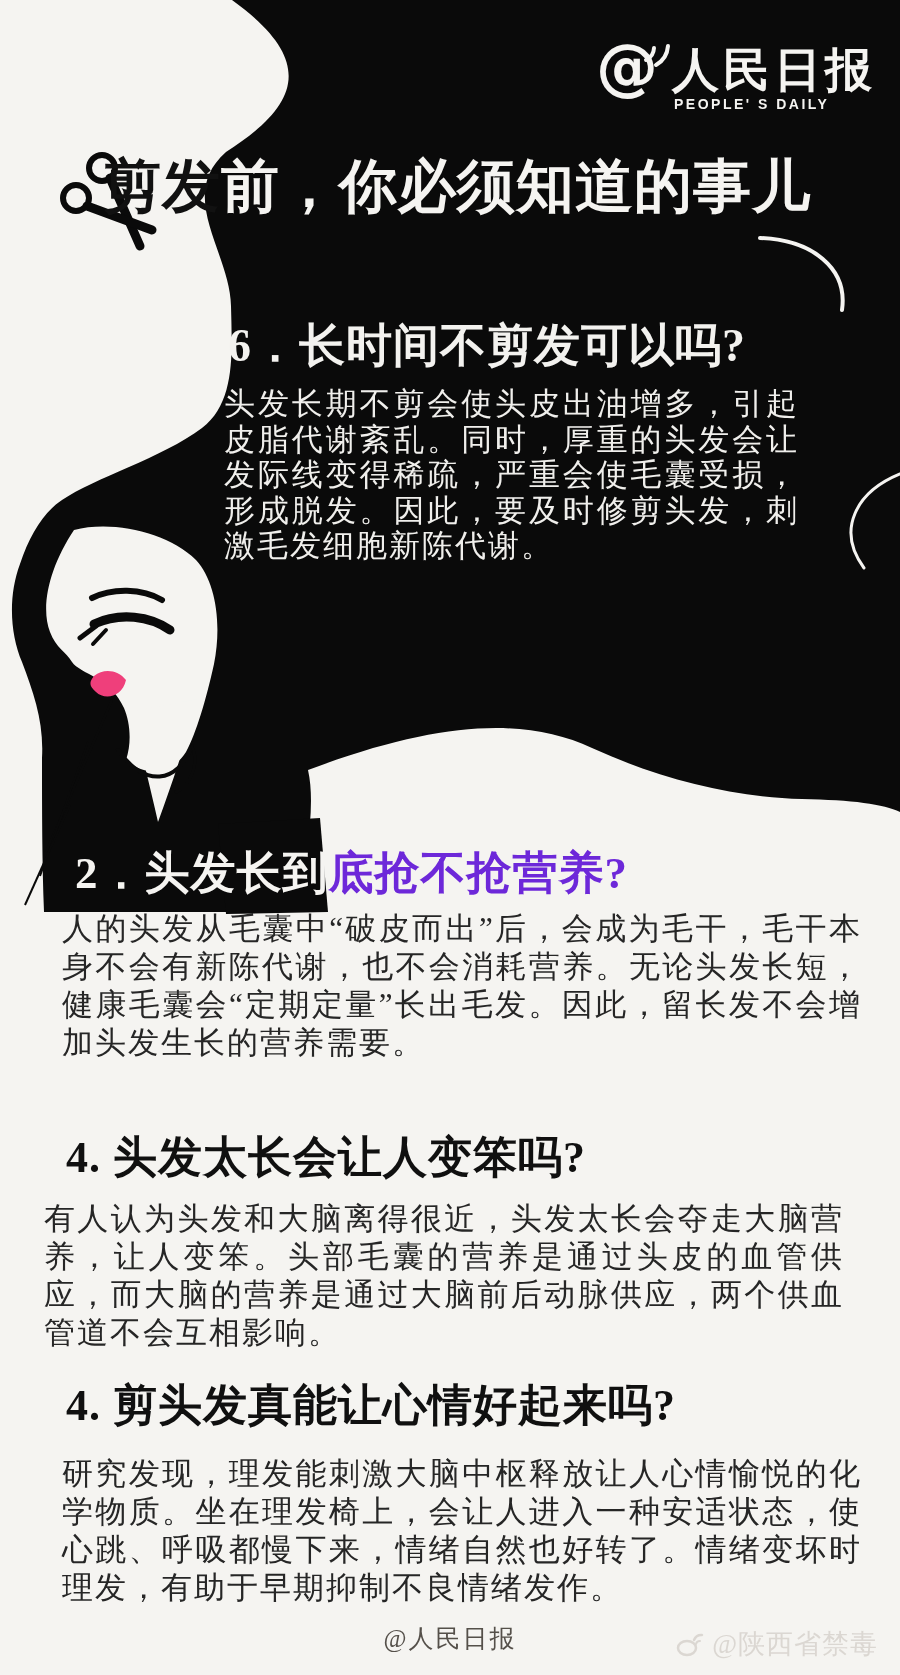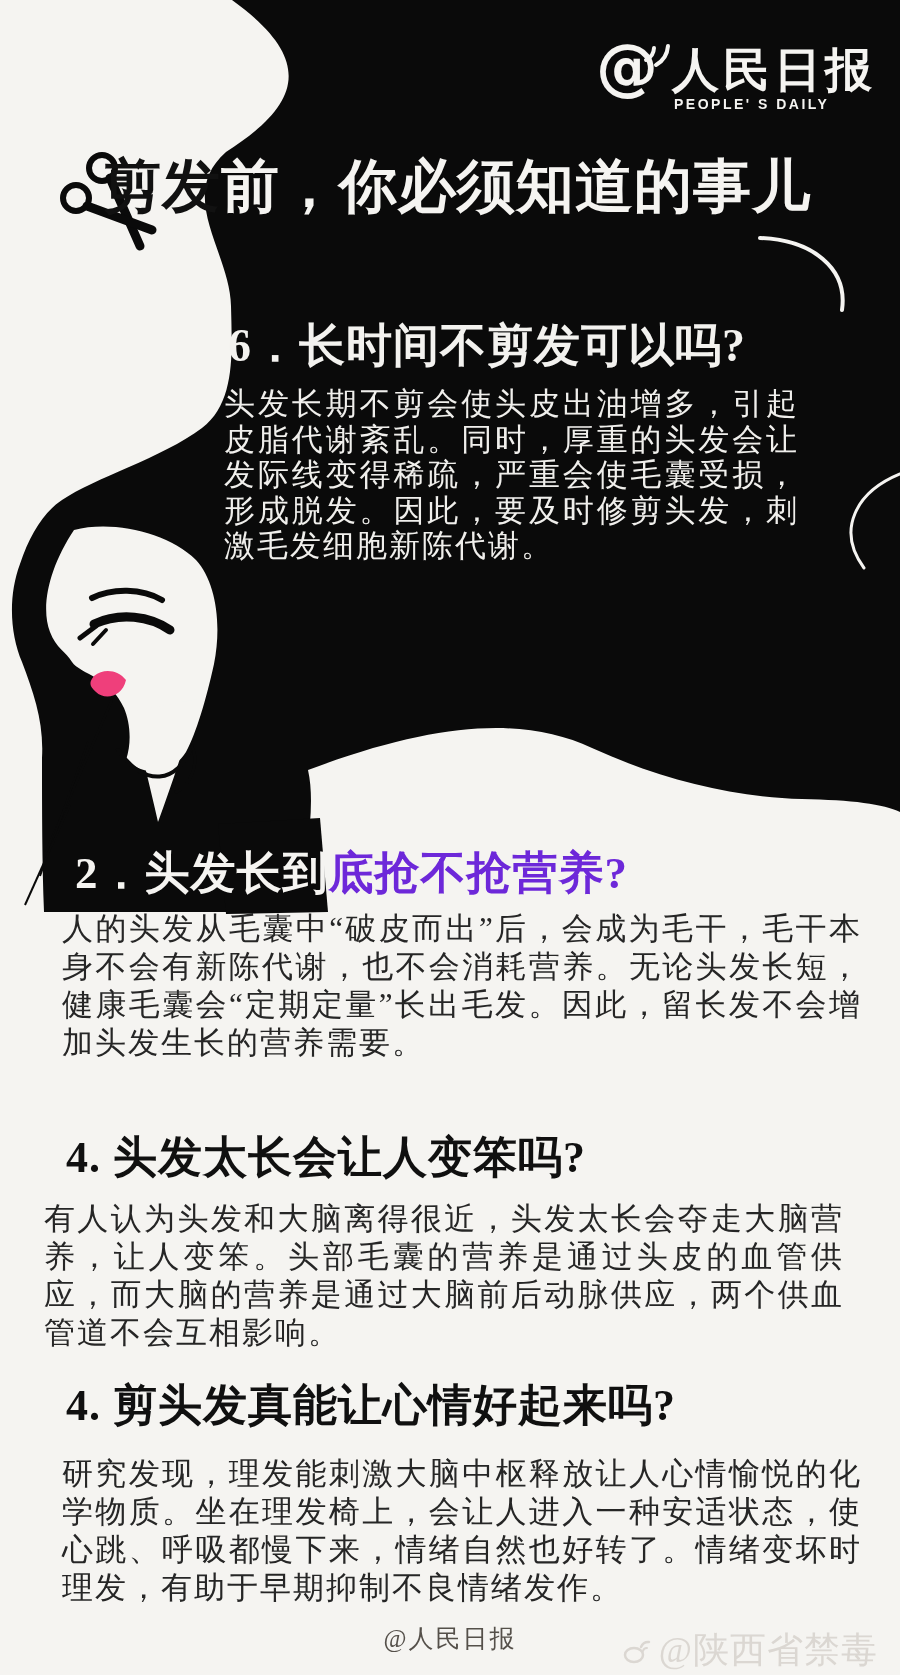--- a/index.html
+++ b/index.html
@@ -39,21 +39,21 @@
     letter-spacing:2px;text-align:justify;}
   .s2-body{left:62px;top:910px;}
   .h-dark{font-size:44px;font-weight:bold;color:#101010;white-space:nowrap;letter-spacing:1px;}
   .s3-heading{left:66px;top:1128px;}
   .s3-body{left:44px;top:1200px;}
   .s4-heading{left:66px;top:1376px;}
   .s4-body{left:62px;top:1455px;}
   
   .footer-credit{left:0;top:1622px;width:900px;text-align:center;font-size:25px;
     color:#55504a;letter-spacing:2px;}
-  .watermark{right:22px;top:1626px;color:#dbd7d2;font-size:36px;letter-spacing:1px;
+  .watermark{right:22px;top:1626px;color:#dbd7d2;font-size:27px;letter-spacing:1px;
     display:flex;align-items:center;gap:6px;}
 </style>
 </head>
 <body>
 
 <div class="poster">
 
   <svg class="abs illustration" viewBox="0 0 900 915" width="900" height="915" aria-hidden="true">
 
     <path fill="#0a0a0a" d="

